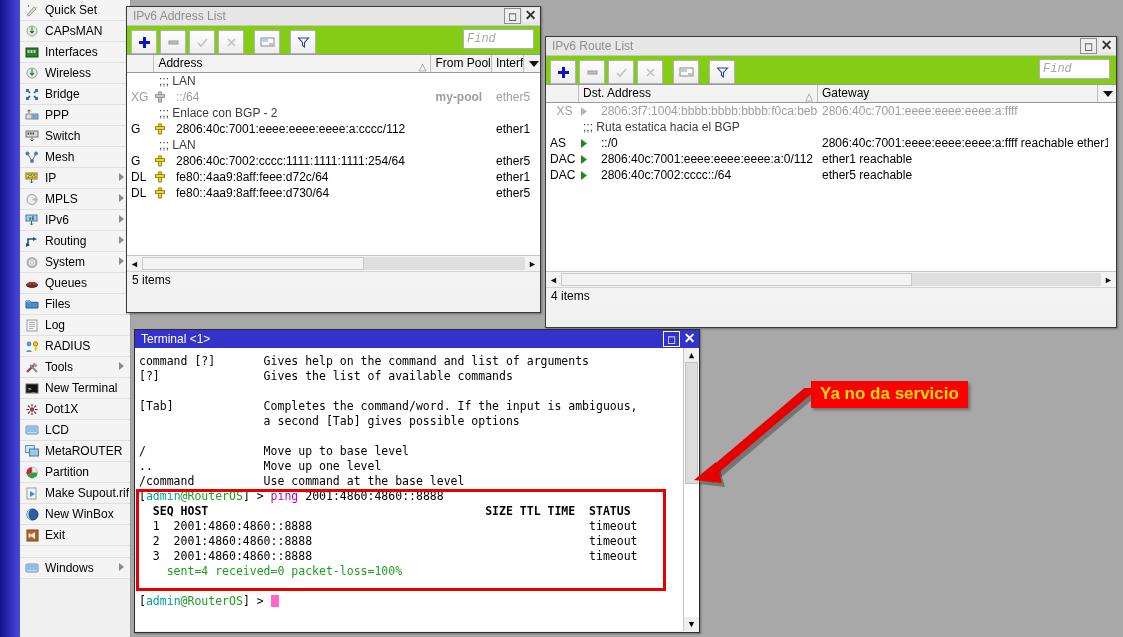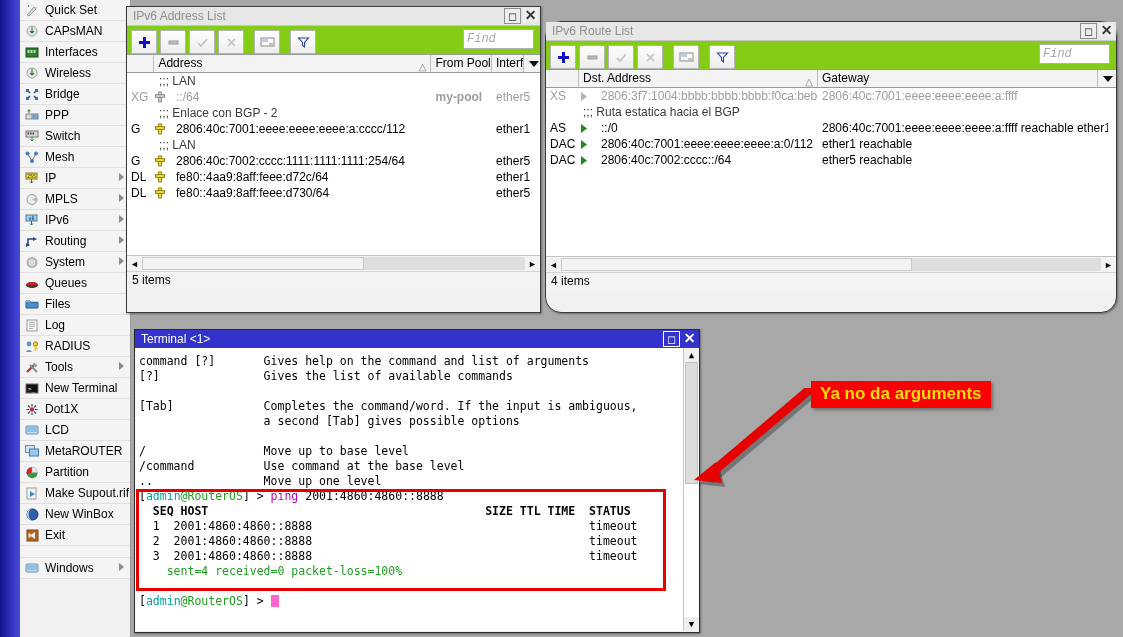--- a/index.html
+++ b/index.html
@@ -641,21 +641,21 @@
     <div class="hscroll">
       <div class="hs-arrow">◄</div>
       <div class="hs-track">
         <div class="hs-thumb" style="width:58%;"></div>
       </div>
       <div class="hs-arrow">►</div>
     </div>
     <div class="statusbar">5 items</div>
   </div>
 
-  <div class="win" id="win-route" style="left:545px; top:21px; width:570px; height:290px;border-radius:16px;">
+  <div class="win" id="win-route" style="left:545px; top:36px; width:570px; height:290px;">
 
     <div class="win-title inactive">
       <span>IPv6 Route List</span>
       <span class="tbtns">
         <span class="tbtn">◻</span>
         <span class="tbtn close">✕</span>
       </span>
     </div>
 
     <div class="win-toolbar">
@@ -701,21 +701,21 @@
           <span>Dst. Address</span>
           <span class="sortmark">△</span>
         </div>
         <div class="th" style="width:280px;">Gateway</div>
         <div class="th th-drop" style="width:16px;border-right:none;">
           <span class="caret-dn"></span>
         </div>
       </div>
       <div id="route-rows">
           <div class="row dim">
-            <div class="cell c-flag" style="width:33px;">XS</div>
+            <div class="cell c-flag" style="width:33px;text-align:center;">XS</div>
             <div class="c-icon">
               <svg width="10" height="11" viewBox="0 0 10 11">
                 <path d="M2 1 L8 5.5 L2 10 Z" fill="#b5b5b5"></path>
               </svg>
             </div>
             <div class="cell" style="width:221px;">2806:3f7:1004:bbbb:bbbb:bbbb:f0ca:bebe</div>
             <div class="cell" style="width:290px;">2806:40c:7001:eeee:eeee:eeee:a:ffff</div>
           </div>
           <div class="row comment">
             <div class="cell c-flag" style="width:33px;"></div>
@@ -776,22 +776,22 @@
 
     <div class="term-body" style="height:283px;">
       <div id="term-lines">
           <div class="tline"><span class="tcol-blk">command [?]       Gives help on the command and list of arguments</span></div>
           <div class="tline"><span class="tcol-blk">[?]               Gives the list of available commands</span></div>
           <div class="tline">&nbsp;</div>
           <div class="tline"><span class="tcol-blk">[Tab]             Completes the command/word. If the input is ambiguous,</span></div>
           <div class="tline"><span class="tcol-blk">                  a second [Tab] gives possible options</span></div>
           <div class="tline">&nbsp;</div>
           <div class="tline"><span class="tcol-blk">/                 Move up to base level</span></div>
+          <div class="tline"><span class="tcol-blk">..                Move up one level</span></div>
           <div class="tline"><span class="tcol-blk">/command          Use command at the base level</span></div>
-          <div class="tline"><span class="tcol-blk">..                Move up one level</span></div>
           <div class="tline"><span class="tcol-blk">[</span><span class="tcol-cyan">admin</span><span class="tcol-green">@RouterOS</span><span class="tcol-blk">] &gt; </span><span class="tcol-mag">ping</span><span class="tcol-blk"> 2001:4860:4860::8888</span></div>
           <div class="tline"><span class="tbold">  SEQ HOST                                        SIZE TTL TIME  STATUS</span></div>
           <div class="tline"><span class="tcol-blk">  1  2001:4860:4860::8888                                        timeout</span></div>
           <div class="tline"><span class="tcol-blk">  2  2001:4860:4860::8888                                        timeout</span></div>
           <div class="tline"><span class="tcol-blk">  3  2001:4860:4860::8888                                        timeout</span></div>
           <div class="tline"><span class="tcol-green">    sent=4 received=0 packet-loss=100%</span></div>
           <div class="tline">&nbsp;</div>
           <div class="tline"><span class="tcol-blk">[</span><span class="tcol-cyan">admin</span><span class="tcol-green">@RouterOS</span><span class="tcol-blk">] &gt; </span><span class="cursor"></span></div>
         </div>
 
@@ -810,16 +810,16 @@
   <svg class="arrow-svg" style="left:676px; top:388px; width:140px; height:105px;" viewBox="0 0 140 105">
     <g transform="translate(3,4)">
       <path d="M133 2 L34 86" stroke="#000000" stroke-opacity="0.30" stroke-width="9" stroke-linecap="round"></path>
       <path d="M40 74 L20 92 L46 95 Z" fill="#000000" fill-opacity="0.30"></path>
     </g>
     <path d="M133 2 L34 86" stroke="#e60000" stroke-width="9" stroke-linecap="round"></path>
     <path d="M40 74 L18 92 L46 95 Z" fill="#e60000"></path>
   </svg>
 
   <div class="callout" style="left:811px; top:381px;">
-    <span>Ya no da arguments</span>
+    <span>Ya no da servicio</span>
   </div>
 
 </div>
 
 </body></html>

